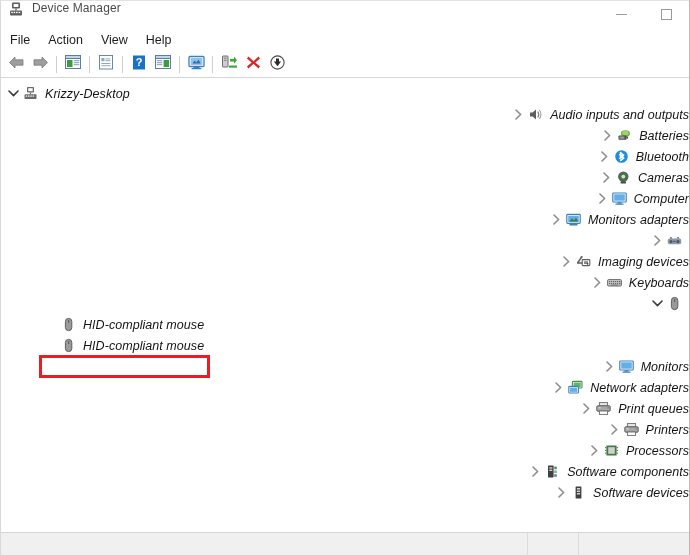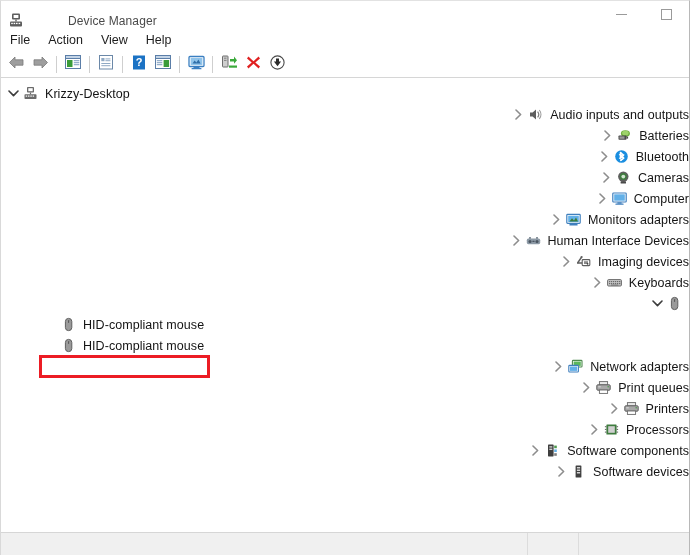--- a/index.html
+++ b/index.html
@@ -27,23 +27,22 @@
     display: flex;
     flex-direction: column;
   }
 
   
   #titlebar {
     height: 27px;
     min-height: 27px;
     background: #ffffff;
     display: flex;
-    align-items: flex-end;
+    align-items: flex-start;
     position: relative;
-    gap: 36px;
   }
   #app-icon {
     margin-left: 7px;
     width: 16px;
     height: 16px;
     display: block;
   }
   #title-text {
     margin-left: 8px;
     font-size: 12px;
@@ -120,20 +119,21 @@
     margin: 0 4px;
   }
 
   
   #tree-panel {
     flex: 1 1 auto;
     background: #ffffff;
     overflow: hidden;
     position: relative;
     padding-top: 5px;
+    font-style: italic;
   }
   .row {
     height: 21px;
     display: flex;
     align-items: center;
     white-space: nowrap;
     position: relative;
     cursor: default;
   }
   .chev {
@@ -477,21 +477,20 @@
           <span class="row-icon">
             <svg width="15" height="15" viewBox="0 0 15 15">
               <rect x="0.8" y="5.6" width="13.4" height="5.6" rx="1.6" fill="#8d9aa6"></rect>
               <circle cx="4" cy="8.4" r="1.5" fill="#4a5560"></circle>
               <circle cx="11" cy="8.4" r="1.5" fill="#4a5560"></circle>
               <rect x="6.4" y="7.8" width="2.2" height="1.3" rx="0.5" fill="#4a5560"></rect>
               <rect x="3.2" y="4" width="1.6" height="1.8" fill="#6d7a86"></rect>
               <rect x="10.2" y="4" width="1.6" height="1.8" fill="#6d7a86"></rect>
             </svg>
           </span>
-          <span class="row-label">Human Interface Devices</span>
         </div>
         <div class="row lvl1">
           <span class="chev">
             <svg width="9" height="11" viewBox="0 0 9 11">
               <path d="M2 1 L6.6 5.5 L2 10" stroke="#8d8d8d" stroke-width="1.6" fill="none" stroke-linecap="round" stroke-linejoin="round"></path>
             </svg>
           </span>
           <span class="row-icon">
             <svg width="15" height="15" viewBox="0 0 15 15">
               <rect x="6.2" y="5.6" width="7.6" height="6" rx="0.8" fill="#ffffff" stroke="#5e5e5e" stroke-width="1.1"></rect>
@@ -564,20 +563,36 @@
           <span class="row-label">HID-compliant mouse</span>
         </div>
         <div class="row lvl1">
           <span class="chev">
             <svg width="9" height="11" viewBox="0 0 9 11">
               <path d="M2 1 L6.6 5.5 L2 10" stroke="#8d8d8d" stroke-width="1.6" fill="none" stroke-linecap="round" stroke-linejoin="round"></path>
             </svg>
           </span>
           <span class="row-icon">
             <svg width="15" height="15" viewBox="0 0 15 15">
+              <rect x="0.8" y="2" width="13.4" height="9" rx="0.8" fill="#ffffff" stroke="#3f7fbd" stroke-width="1.2"></rect>
+              <rect x="2.2" y="3.3" width="10.6" height="6.4" fill="#62b0e8"></rect>
+              <rect x="5.4" y="11.3" width="4.2" height="1.4" fill="#3f7fbd"></rect>
+              <rect x="3.4" y="12.5" width="8.2" height="1.3" rx="0.5" fill="#3f7fbd"></rect>
+            </svg>
+          </span>
+          <span class="row-label">Monitors</span>
+        </div>
+        <div class="row lvl1">
+          <span class="chev">
+            <svg width="9" height="11" viewBox="0 0 9 11">
+              <path d="M2 1 L6.6 5.5 L2 10" stroke="#8d8d8d" stroke-width="1.6" fill="none" stroke-linecap="round" stroke-linejoin="round"></path>
+            </svg>
+          </span>
+          <span class="row-icon">
+            <svg width="15" height="15" viewBox="0 0 15 15">
               <rect x="4.4" y="1.4" width="9.6" height="6.6" rx="0.8" fill="#ffffff" stroke="#4f8a4f" stroke-width="1.1"></rect>
               <rect x="5.6" y="2.5" width="7.2" height="4.4" fill="#5bb85b"></rect>
               <rect x="0.8" y="6.4" width="9.6" height="6.6" rx="0.8" fill="#ffffff" stroke="#3f7fbd" stroke-width="1.1"></rect>
               <rect x="2" y="7.5" width="7.2" height="4.4" fill="#62b0e8"></rect>
             </svg>
           </span>
           <span class="row-label">Network adapters</span>
         </div>
         <div class="row lvl1">
           <span class="chev">

